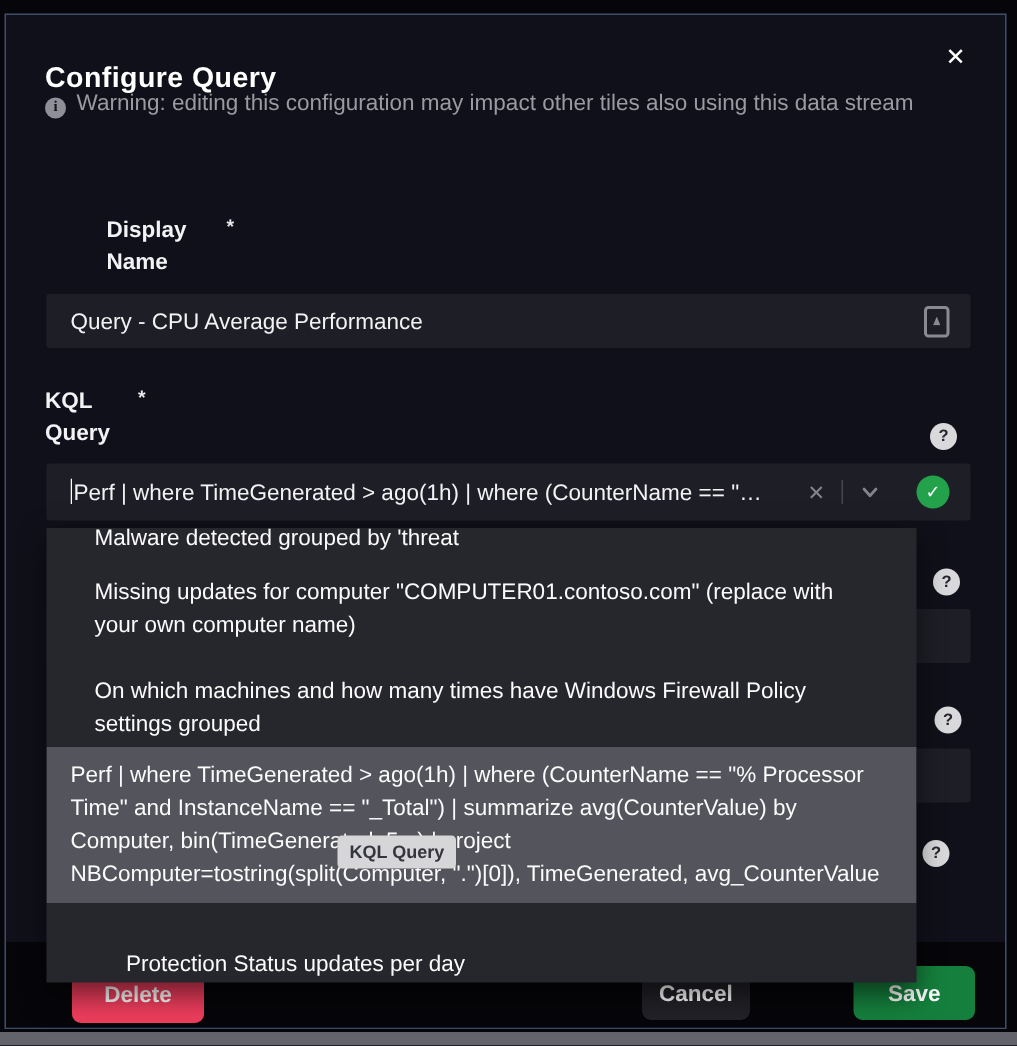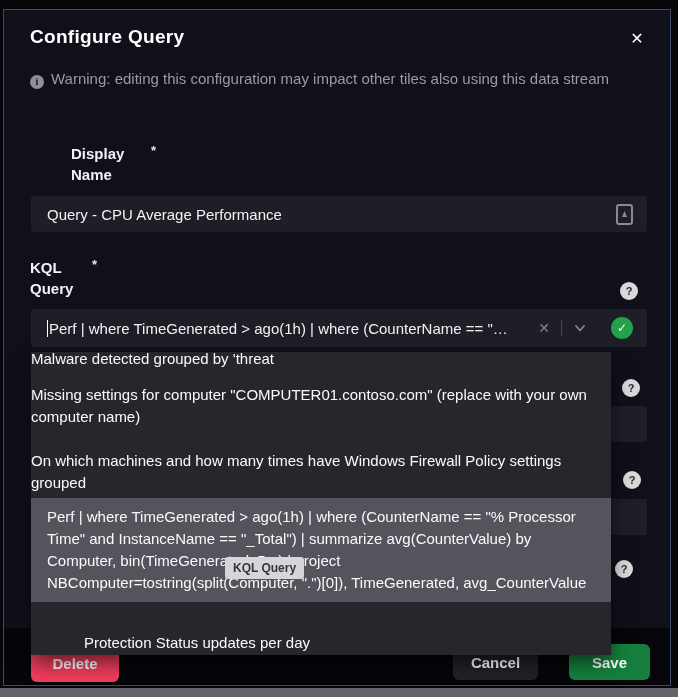--- a/index.html
+++ b/index.html
@@ -9,24 +9,24 @@
     font-family:"Liberation Sans","DejaVu Sans",sans-serif;
     -webkit-font-smoothing:antialiased;
   }
   .bottom-strip{position:absolute;left:0;bottom:0;width:678px;height:9px;background:#63636c;}
   .dialog{
     position:absolute;left:3px;top:9px;width:668px;height:677px;box-sizing:border-box;
     background:#10101a;border:1px solid #3f4c66;
   }
   .abs{position:absolute;}
   
-  .title{left:26px;top:16px;font-size:19px;font-weight:700;color:#ffffff;letter-spacing:.3px;}
+  .title{left:26px;top:32px;font-size:19px;font-weight:700;color:#ffffff;letter-spacing:.3px;}
   .close-btn{right:22px;top:18px;width:22px;height:22px;color:#ffffff;font-size:16px;font-weight:700;
     text-align:center;line-height:22px;cursor:pointer;}
-  .warning{left:26px;top:58px;width:600px;font-size:15px;line-height:22px;color:#9a9aa3;}
+  .warning{left:26px;top:48px;width:600px;font-size:15px;line-height:22px;color:#9a9aa3;}
   .info-icon{display:inline-block;width:14px;height:14px;border-radius:50%;background:#8f8f99;color:#14141c;
     font-size:10px;font-weight:700;text-align:center;line-height:14px;margin-right:7px;position:relative;top:1px;
     font-family:"Liberation Serif",serif;}
   
   .field-label{color:#f2f2f4;font-size:15px;font-weight:600;line-height:21px;}
   .lbl{display:inline-block;vertical-align:top;}
   .lbl-display{width:60px;margin-left:41px;}
   .lbl-kql{width:50px;}
   .req{display:inline-block;vertical-align:top;font-size:13px;color:#e8e8ea;position:relative;top:-3px;}
   .req-display{margin-left:20px;}
@@ -55,30 +55,30 @@
   .help-h2{left:619px;top:461px;z-index:5;}
   .help-h3{left:611px;top:550px;z-index:5;}
   
   .covered-input{left:27px;width:616px;height:36px;background:#1e1e27;border-radius:2px;z-index:4;}
   .ci-1{top:396px;}
   .ci-2{top:489px;}
   
   .footer{left:0;right:0;top:618px;bottom:0;background:#06060a;z-index:10;}
   .btn{position:absolute;border:none;border-radius:6px;color:#ffffff;font-size:15px;font-weight:700;
     font-family:"Liberation Sans",sans-serif;cursor:pointer;}
-  .btn-delete{left:27px;top:16px;width:88px;height:38px;}
-  .btn-cancel{left:449px;top:16px;width:85px;height:36px;}
+  .btn-delete{left:44px;top:16px;width:88px;height:38px;}
+  .btn-cancel{left:424px;top:16px;width:72px;height:36px;}
   .btn-save{left:565px;top:16px;width:81px;height:36px;}
   
   .dropdown{
     left:27px;top:342px;width:580px;height:303px;background:#26262d;z-index:20;overflow:hidden;
     box-shadow:0 8px 18px rgba(0,0,0,.55);
   }
   .dd-item{position:absolute;left:0;right:0;box-sizing:border-box;color:#fbfbfc;font-size:15px;
-    line-height:22px;padding:10px 0;cursor:pointer;}
+    line-height:22px;padding:10px 32px;cursor:pointer;}
   .dd-1{top:-12px;padding-top:8px;}
   .dd-2{top:22px;}
   .dd-3{top:88px;}
   .dd-4{top:146px;padding:8px 16px;}
   .dd-5{top:272px;padding:8px 16px;margin-left:37px;}
   
   .tooltip{left:221px;top:547px;background:#d6d6d8;color:#35353e;font-size:12px;font-weight:600;
     padding:4px 8px;border-radius:3px;z-index:30;white-space:nowrap;}
 </style>
 </head>
@@ -123,21 +123,21 @@
   <div class="abs help-circle help-h3">?</div>
 
   <div class="abs footer">
     <button class="btn btn-delete" id="btn-delete" style="background: rgb(238, 61, 92);">Delete</button>
     <button class="btn btn-cancel" id="btn-cancel" style="background: rgb(33, 33, 39);">Cancel</button>
     <button class="btn btn-save" id="btn-save" style="background: #15803d;">Save</button>
   </div>
 
   <div class="abs dropdown">
     <div class="dd-item dd-1">Malware detected grouped by 'threat</div>
-    <div class="dd-item dd-2">Missing settings for computer "COMPUTER01.contoso.com" (replace with your own computer name)</div>
+    <div class="dd-item dd-2">Missing updates for computer "COMPUTER01.contoso.com" (replace with your own computer name)</div>
     <div class="dd-item dd-3">On which machines and how many times have Windows Firewall Policy settings grouped</div>
     <div class="dd-item dd-4" id="dd-highlight" style="background: rgb(84, 84, 92);">Perf | where TimeGenerated &gt; ago(1h) | where (CounterName == "% Processor Time" and InstanceName == "_Total") | summarize avg(CounterValue) by Computer, bin(TimeGenerated, 5m) | project NBComputer=tostring(split(Computer, ".")[0]), TimeGenerated, avg_CounterValue</div>
     <div class="dd-item dd-5">Protection Status updates per day</div>
   </div>
 
   <div class="abs tooltip">KQL Query</div>
 
 </div>
 
 <div class="bottom-strip"></div>

